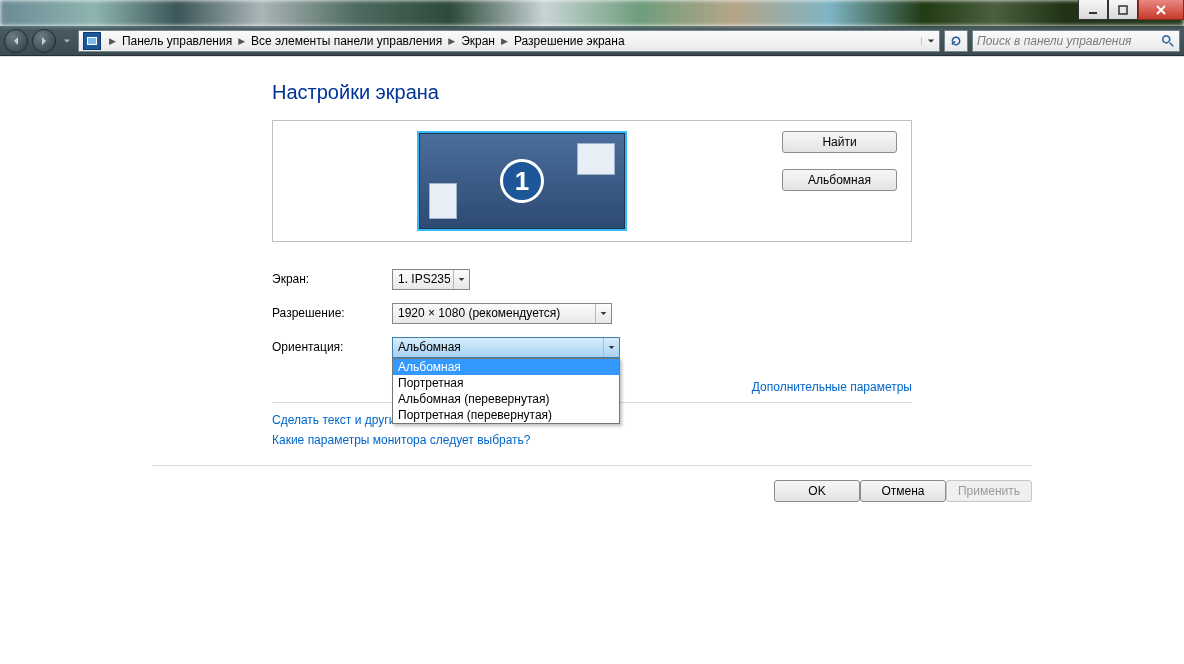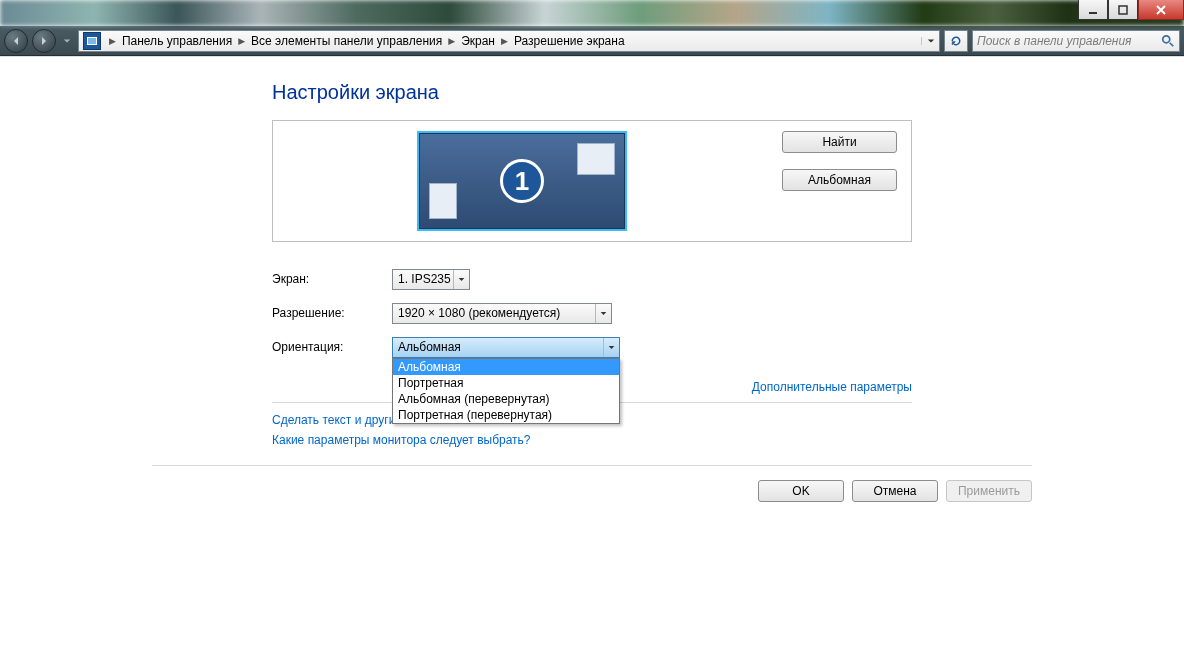--- a/index.html
+++ b/index.html
@@ -128,21 +128,21 @@
   .dropdown .opt { padding:1px 5px; font-size:12px; white-space:nowrap;}
   .dropdown .opt.sel { background:#3399ff; color:#fff;}
 
   .adv-link { text-align:right; margin:16px 0 8px 0;}
   .adv-link a, .links a { color:#0066cc; text-decoration:none; font-size:12px;}
   hr.sep { border:none; border-top:1px solid #d9d9d9; margin:4px 0 10px 0;}
   .links div { margin:6px 0;}
   .links .trunc { display:inline; }
 
   .footer {
-    border-top:1px solid #d9d9d9; padding:14px 0; display:flex; justify-content:flex-end; gap:8px;
+    border-top:1px solid #d9d9d9; padding:14px 0; display:flex; justify-content:flex-end; 
     width:880px; margin:18px auto 0 auto;
   }
   .footer .w7btn { min-width:86px;}
 </style>
 </head>
 <body>
 
 <div class="desktop-strip">
 </div>
 <div class="win-controls" style="position:absolute;top:0;right:0;filter:none;">

